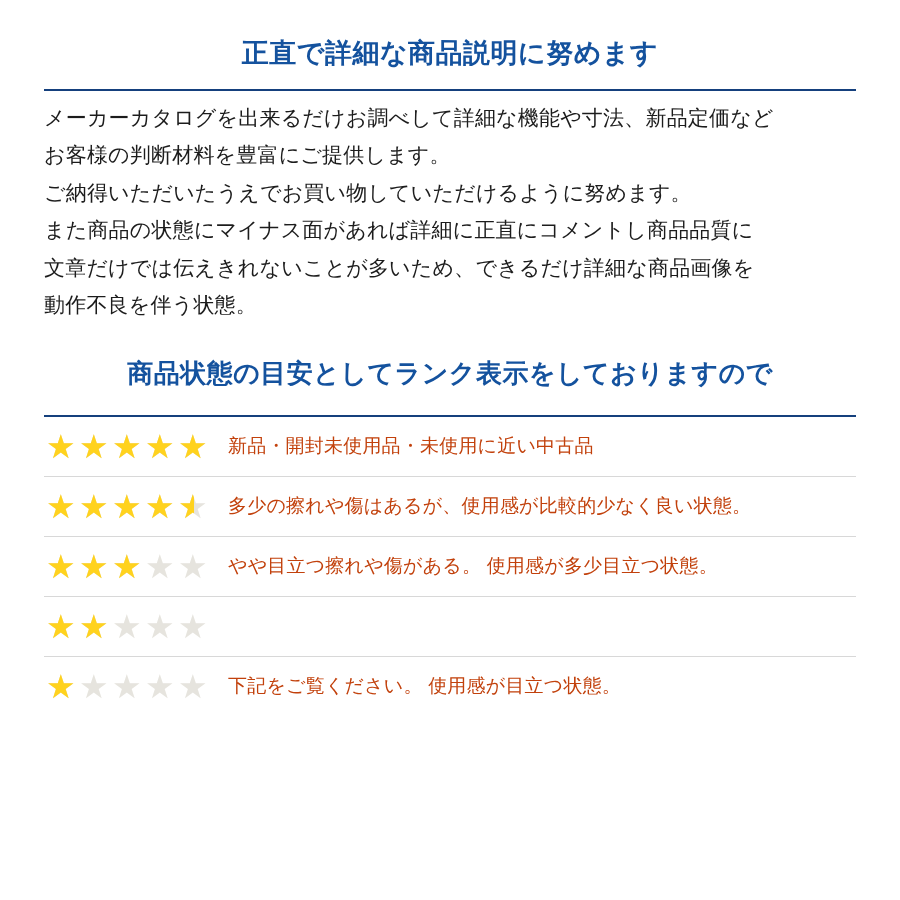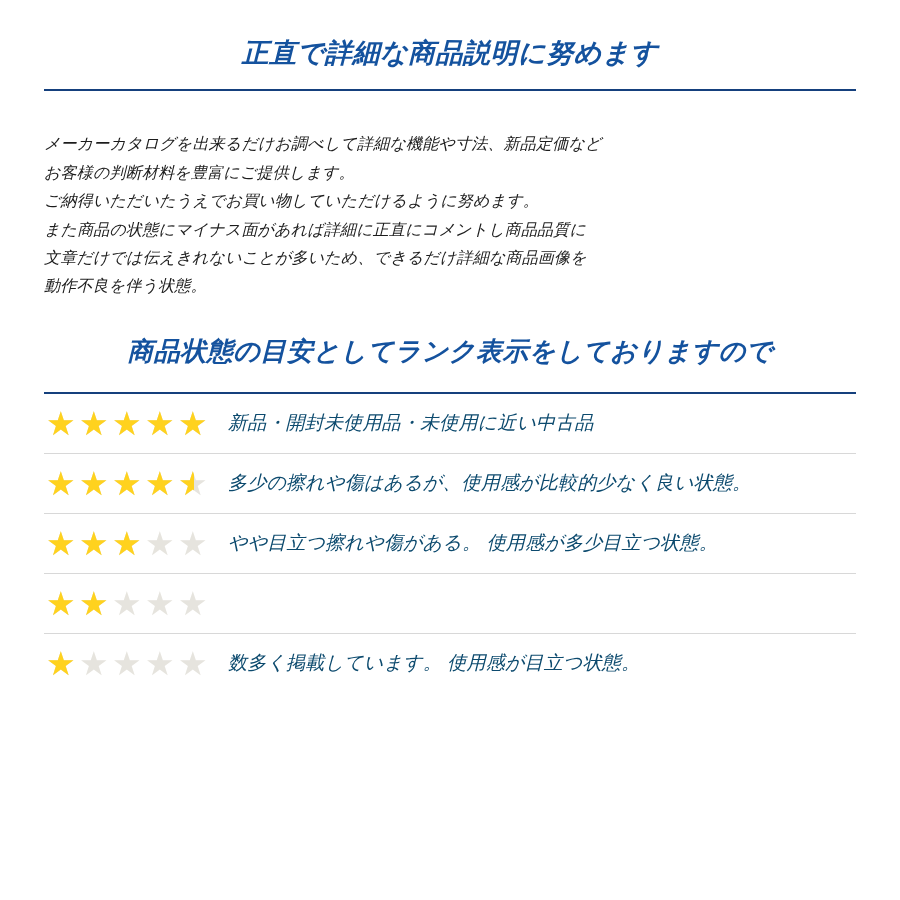--- a/index.html
+++ b/index.html
@@ -13,43 +13,42 @@
     font-family: "Liberation Sans", "DejaVu Sans", sans-serif;
     color: #1a1a1a;
     overflow: hidden;
   }
   .page {
     position: relative;
     width: 900px;
     height: 900px;
     box-sizing: border-box;
     padding: 28px 44px 4px 44px;
-    font-style: italic;
   }
 
   
   .heading {
     text-align: center;
     color: #14529e;
     font-size: 27px;
     font-weight: bold;
     letter-spacing: 0.5px;
     line-height: 1.3;
     margin: 8px 0 0 0;
   }
   .rule {
     border: 0;
     border-top: 2px solid #15407d;
     margin: 18px 0 0 0;
   }
 
   
   .body-copy {
-    margin-top: 39px;
-    font-size: 16px;
+    margin-top: 8px;
+    font-size: 21px;
     line-height: 1.78;
     color: #1c1c1c;
     letter-spacing: 0.2px;
   }
   .body-copy p {
     margin: 0;
   }
 
   
   .heading2 {
@@ -105,21 +104,21 @@
     white-space: nowrap;
     width: 0;
   }
   .star.full .fill { width: 100%; }
   .star.half .fill { width: 50%; }
 
   .rank-desc {
     flex: 1 1 auto;
     font-size: 19px;
     line-height: 1.5;
-    color: #0c4a6e;
+    color: #c2410c;
     letter-spacing: 0.2px;
     padding-left: 6px;
   }
   .rank-desc .line2 {
     display: block;
   }
 </style>
 </head>
 <body>
 
@@ -195,18 +194,18 @@
 
     <div class="rank-row">
       <div class="stars">
         <span class="star full"><span class="base">★</span><span class="fill">★</span></span>
         <span class="star"><span class="base">★</span><span class="fill">★</span></span>
         <span class="star"><span class="base">★</span><span class="fill">★</span></span>
         <span class="star"><span class="base">★</span><span class="fill">★</span></span>
         <span class="star"><span class="base">★</span><span class="fill">★</span></span>
       </div>
       <div class="rank-desc">
-        <span>数多く掲載しています。 使用感が目立つ状態。</span>
+        <span>下記をご覧ください。 使用感が目立つ状態。</span>
       </div>
     </div>
 
   </div>
 </div>
 
 </body></html>

